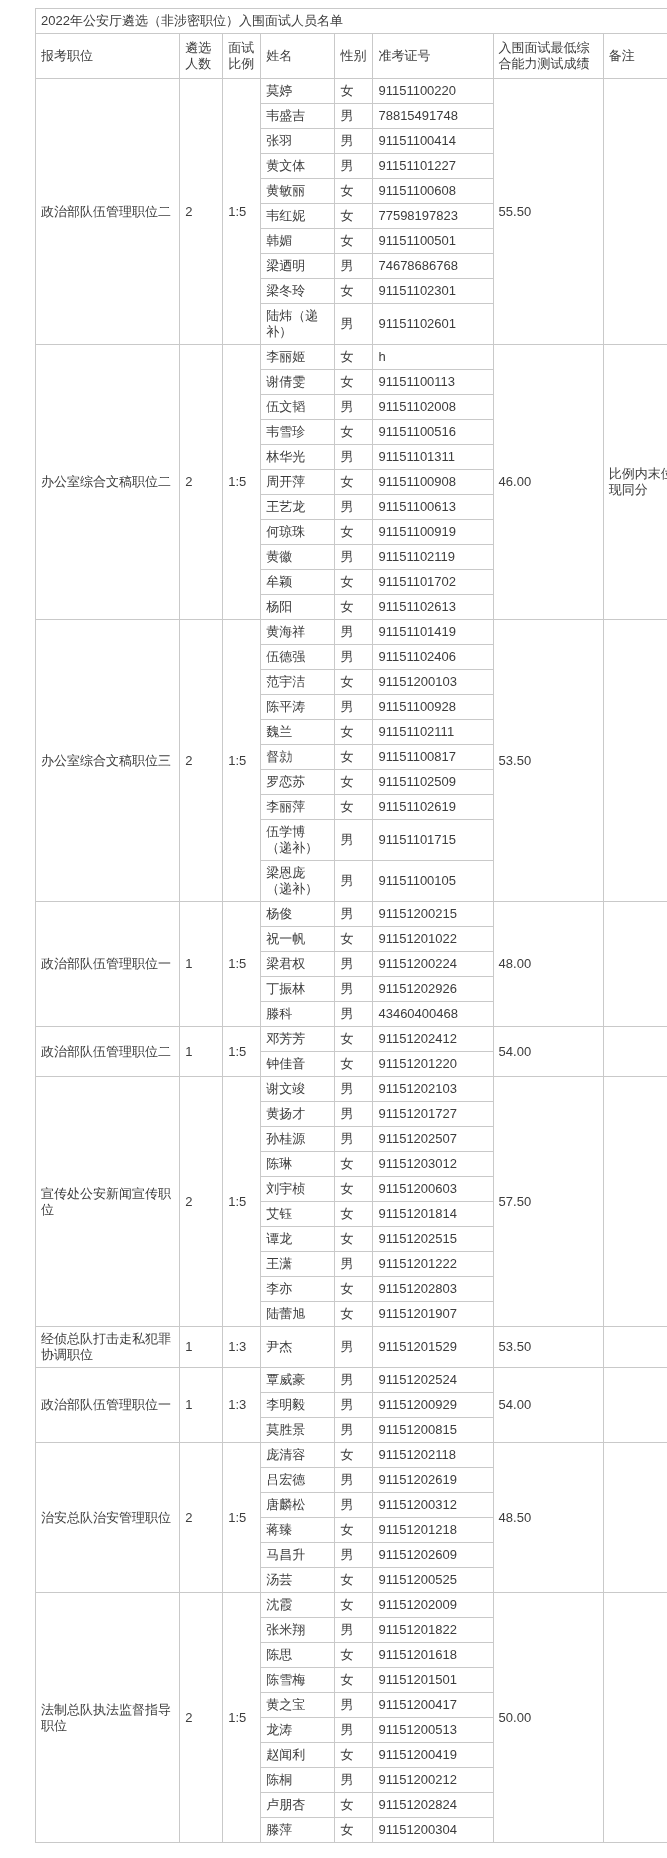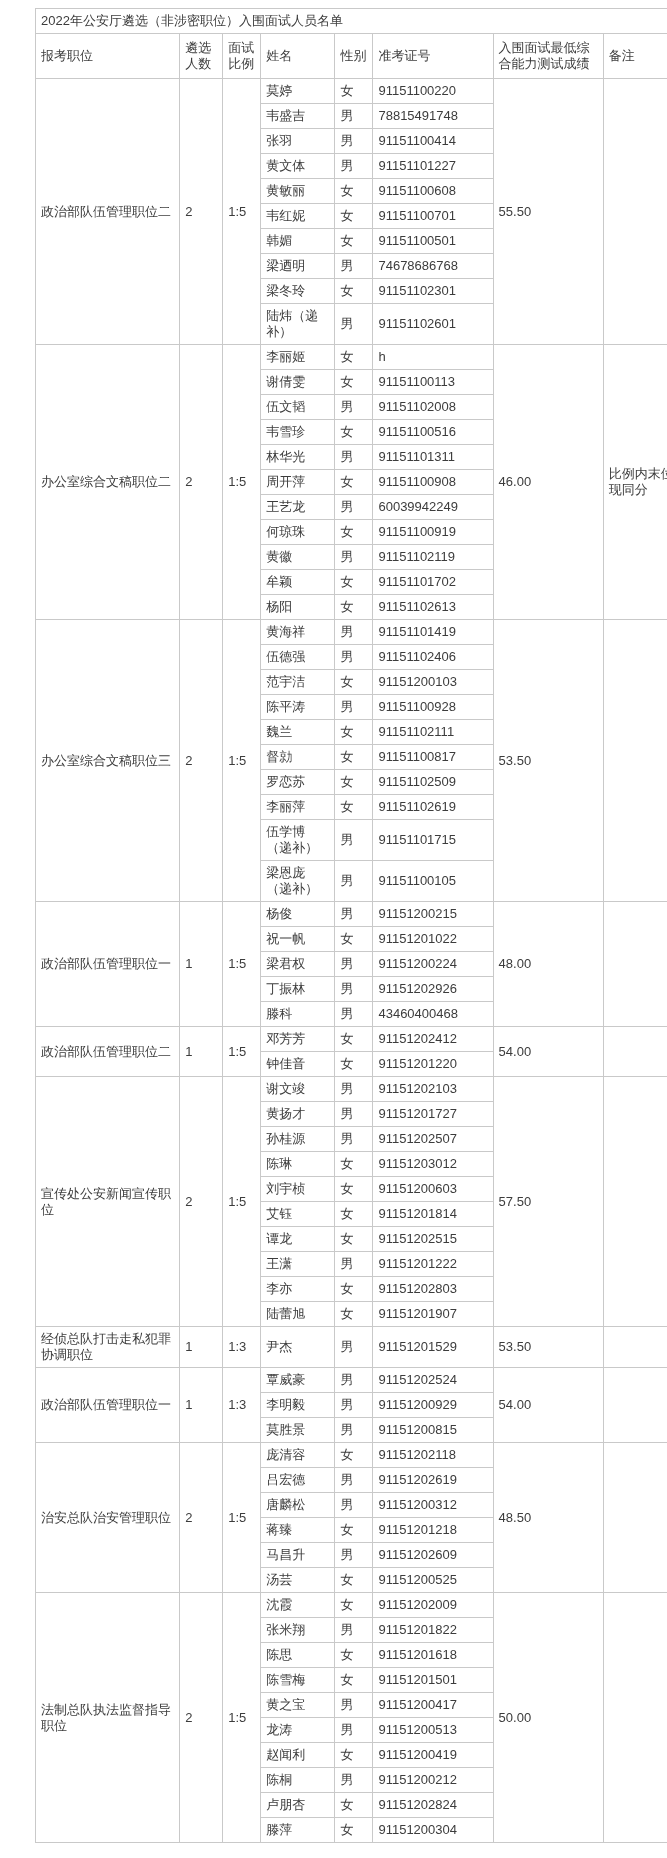--- a/index.html
+++ b/index.html
@@ -85,21 +85,21 @@
           <td>91151101227</td>
         </tr>
         <tr>
           <td class="name">黄敏丽</td>
           <td>女</td>
           <td>91151100608</td>
         </tr>
         <tr>
           <td class="name">韦红妮</td>
           <td>女</td>
-          <td>91151100701</td>
+          <td>77598197823</td>
         </tr>
         <tr>
           <td class="name">韩媚</td>
           <td>女</td>
           <td>91151100501</td>
         </tr>
         <tr>
           <td class="name">梁迺明</td>
           <td>男</td>
           <td>74678686768</td>
@@ -145,21 +145,21 @@
           <td>91151101311</td>
         </tr>
         <tr>
           <td class="name">周开萍</td>
           <td>女</td>
           <td>91151100908</td>
         </tr>
         <tr>
           <td class="name">王艺龙</td>
           <td>男</td>
-          <td>60039942249</td>
+          <td>91151100613</td>
         </tr>
         <tr>
           <td class="name">何琼珠</td>
           <td>女</td>
           <td>91151100919</td>
         </tr>
         <tr>
           <td class="name">黄徽</td>
           <td>男</td>
           <td>91151102119</td>

